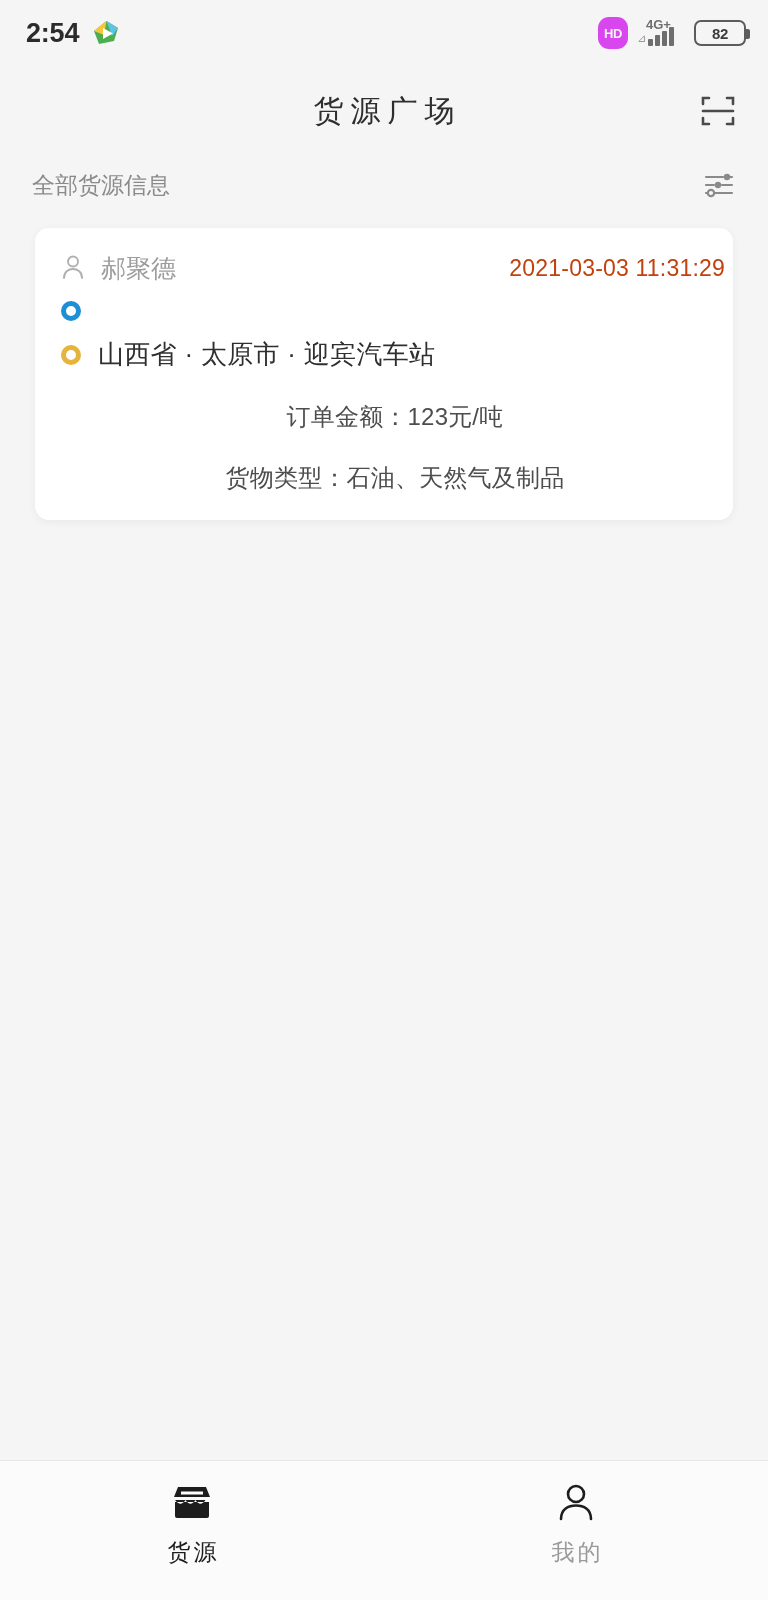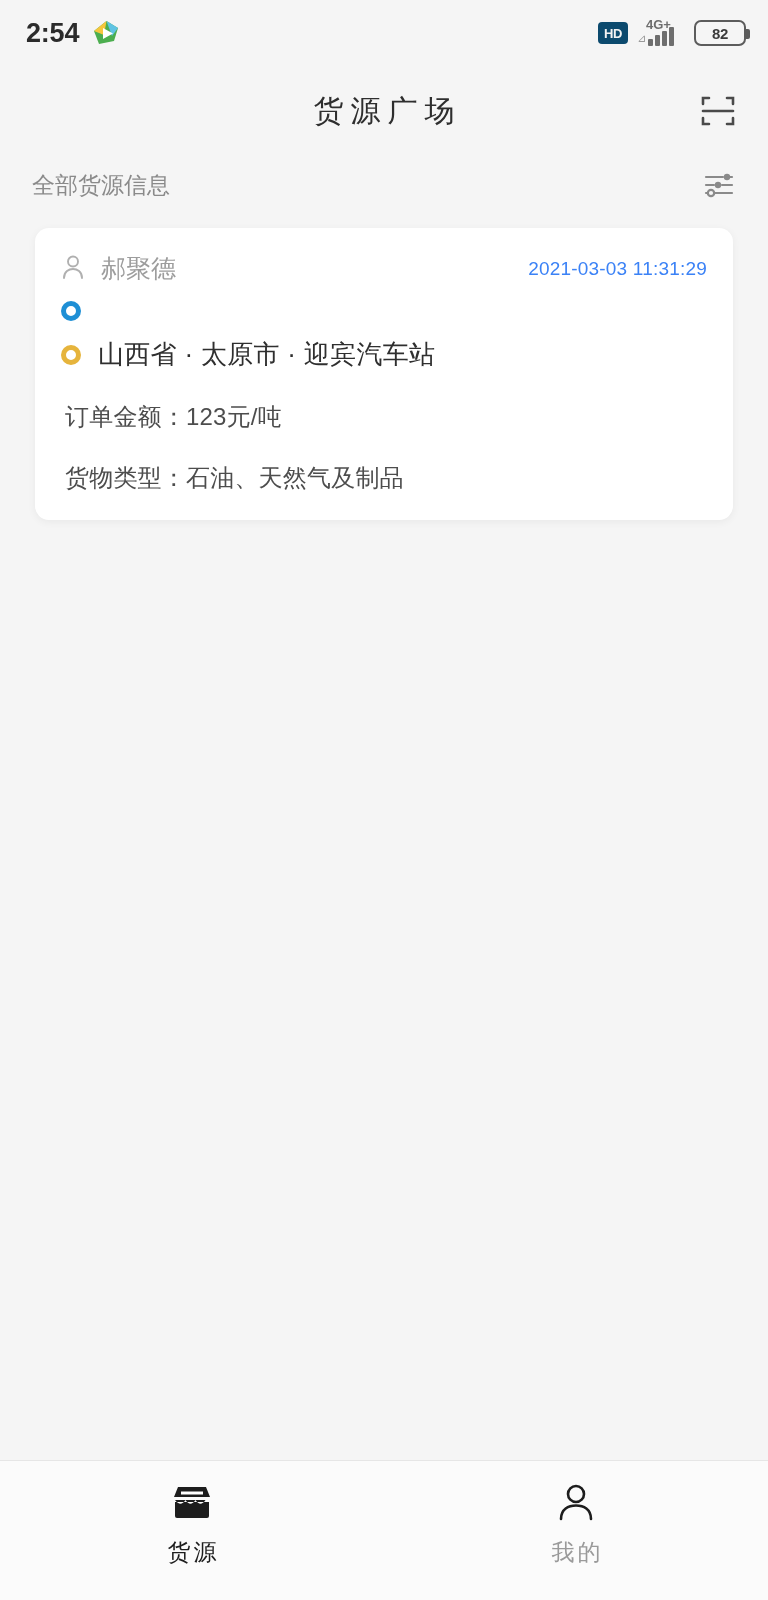--- a/index.html
+++ b/index.html
@@ -16,21 +16,21 @@
     position:absolute; top:0; left:0; width:768px; height:66px;
     display:flex; align-items:center; justify-content:space-between;
     padding:0 22px 0 26px;
   }
   .sb-left { display:flex; align-items:center; gap:13px; }
   .sb-time { font-size:27px; font-weight:bold; color:#2b2b2b; letter-spacing:-0.2px; }
   .appicon { width:29px; height:29px; position:relative; }
   .appicon svg { display:block; }
   .sb-right { display:flex; align-items:center; gap:9px; }
   .hd-badge {
-    width:30px; height:22px; border-radius:4px; background:#0c4a6e;
+    width:30px; height:32px; border-radius:11px; background:#d946ef;
     color:#f3f3f3; font-size:13px; font-weight:bold;
     display:flex; align-items:center; justify-content:center; letter-spacing:-0.3px;
   }
   .net { position:relative; width:48px; height:30px; }
   .net-label {
     position:absolute; top:-1px; left:9px; font-size:13px; font-weight:bold; color:#6e6e6e;
   }
   .bars { position:absolute; bottom:2px; left:0; display:flex; align-items:flex-end; gap:2px; }
   .bars i { display:block; width:5px; background:#6e6e6e; border-radius:1px; }
   .sig-sm { position:absolute; bottom:3px; left:0; font-size:11px; color:#9a9a9a; }
@@ -65,28 +65,29 @@
     padding:0 28px 0 32px;
   }
   .filter-label { font-size:23px; color:#8a8a8a; }
   .filter-icon { width:44px; height:44px; display:flex; align-items:center; justify-content:center; }
 
   
   .card {
     position:absolute; top:228px; left:35px; width:698px;
     background:#ffffff; border-radius:14px;
     box-shadow:0 2px 9px rgba(0,0,0,0.055);
-    padding:24px 26px 26px 26px;
+    padding:24px 8px 26px 26px;
+    text-align:center;
   }
   .card-head {
     display:flex; align-items:center; justify-content:space-between; margin-bottom:6px;
   }
   .poster { display:flex; align-items:center; gap:16px; }
   .poster-name { font-size:25px; color:#9d9d9d; }
-  .card-time { font-size:19px; color:#3b82f6; letter-spacing:0.2px; }
+  .card-time { font-size:23px; color:#c2410c; letter-spacing:0.2px; }
 
   .route-row { display:flex; align-items:center; gap:17px; margin-top:16px; }
   .dot { width:20px; height:20px; border-radius:50%; flex:0 0 auto; }
   .dot-start { border:5px solid #1e8fd5; }
   .dot-end { border:5px solid #e6b43c; }
   .route-text { font-size:26px; color:#2f2f2f; letter-spacing:0.3px; }
 
   .detail-row { margin-top:29px; font-size:24px; color:#4d4d4d; letter-spacing:0.2px; padding-left:4px; }
   .detail-row .k { color:#4d4d4d; }
   .detail-row .v { color:#4d4d4d; }

